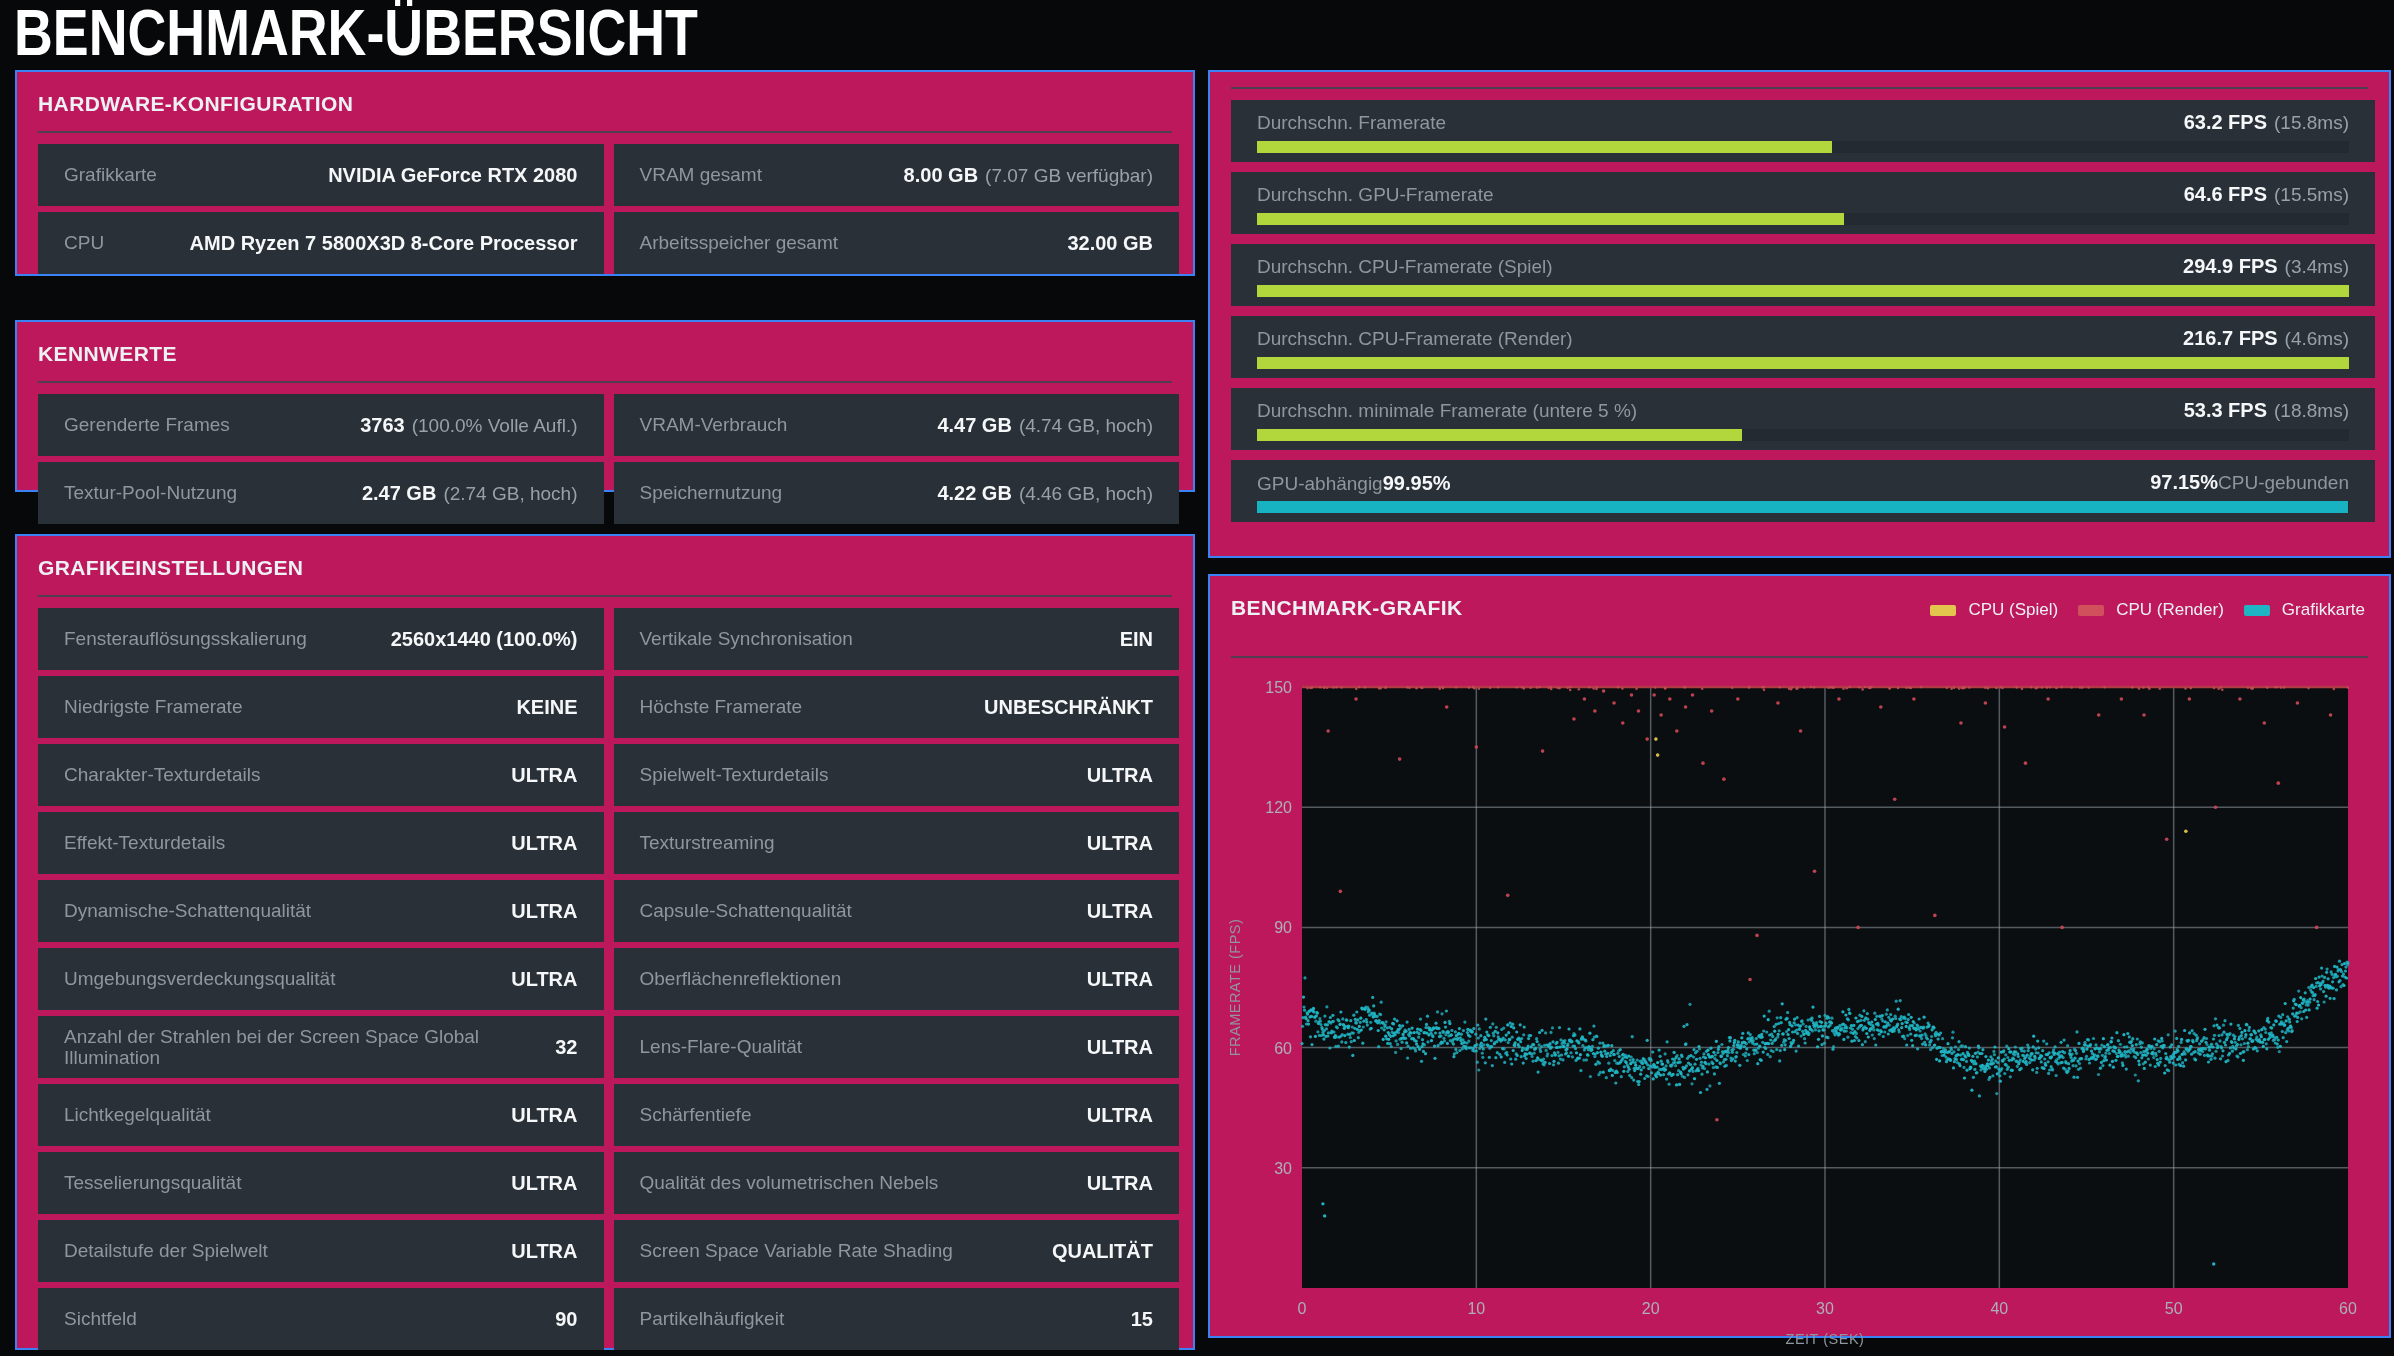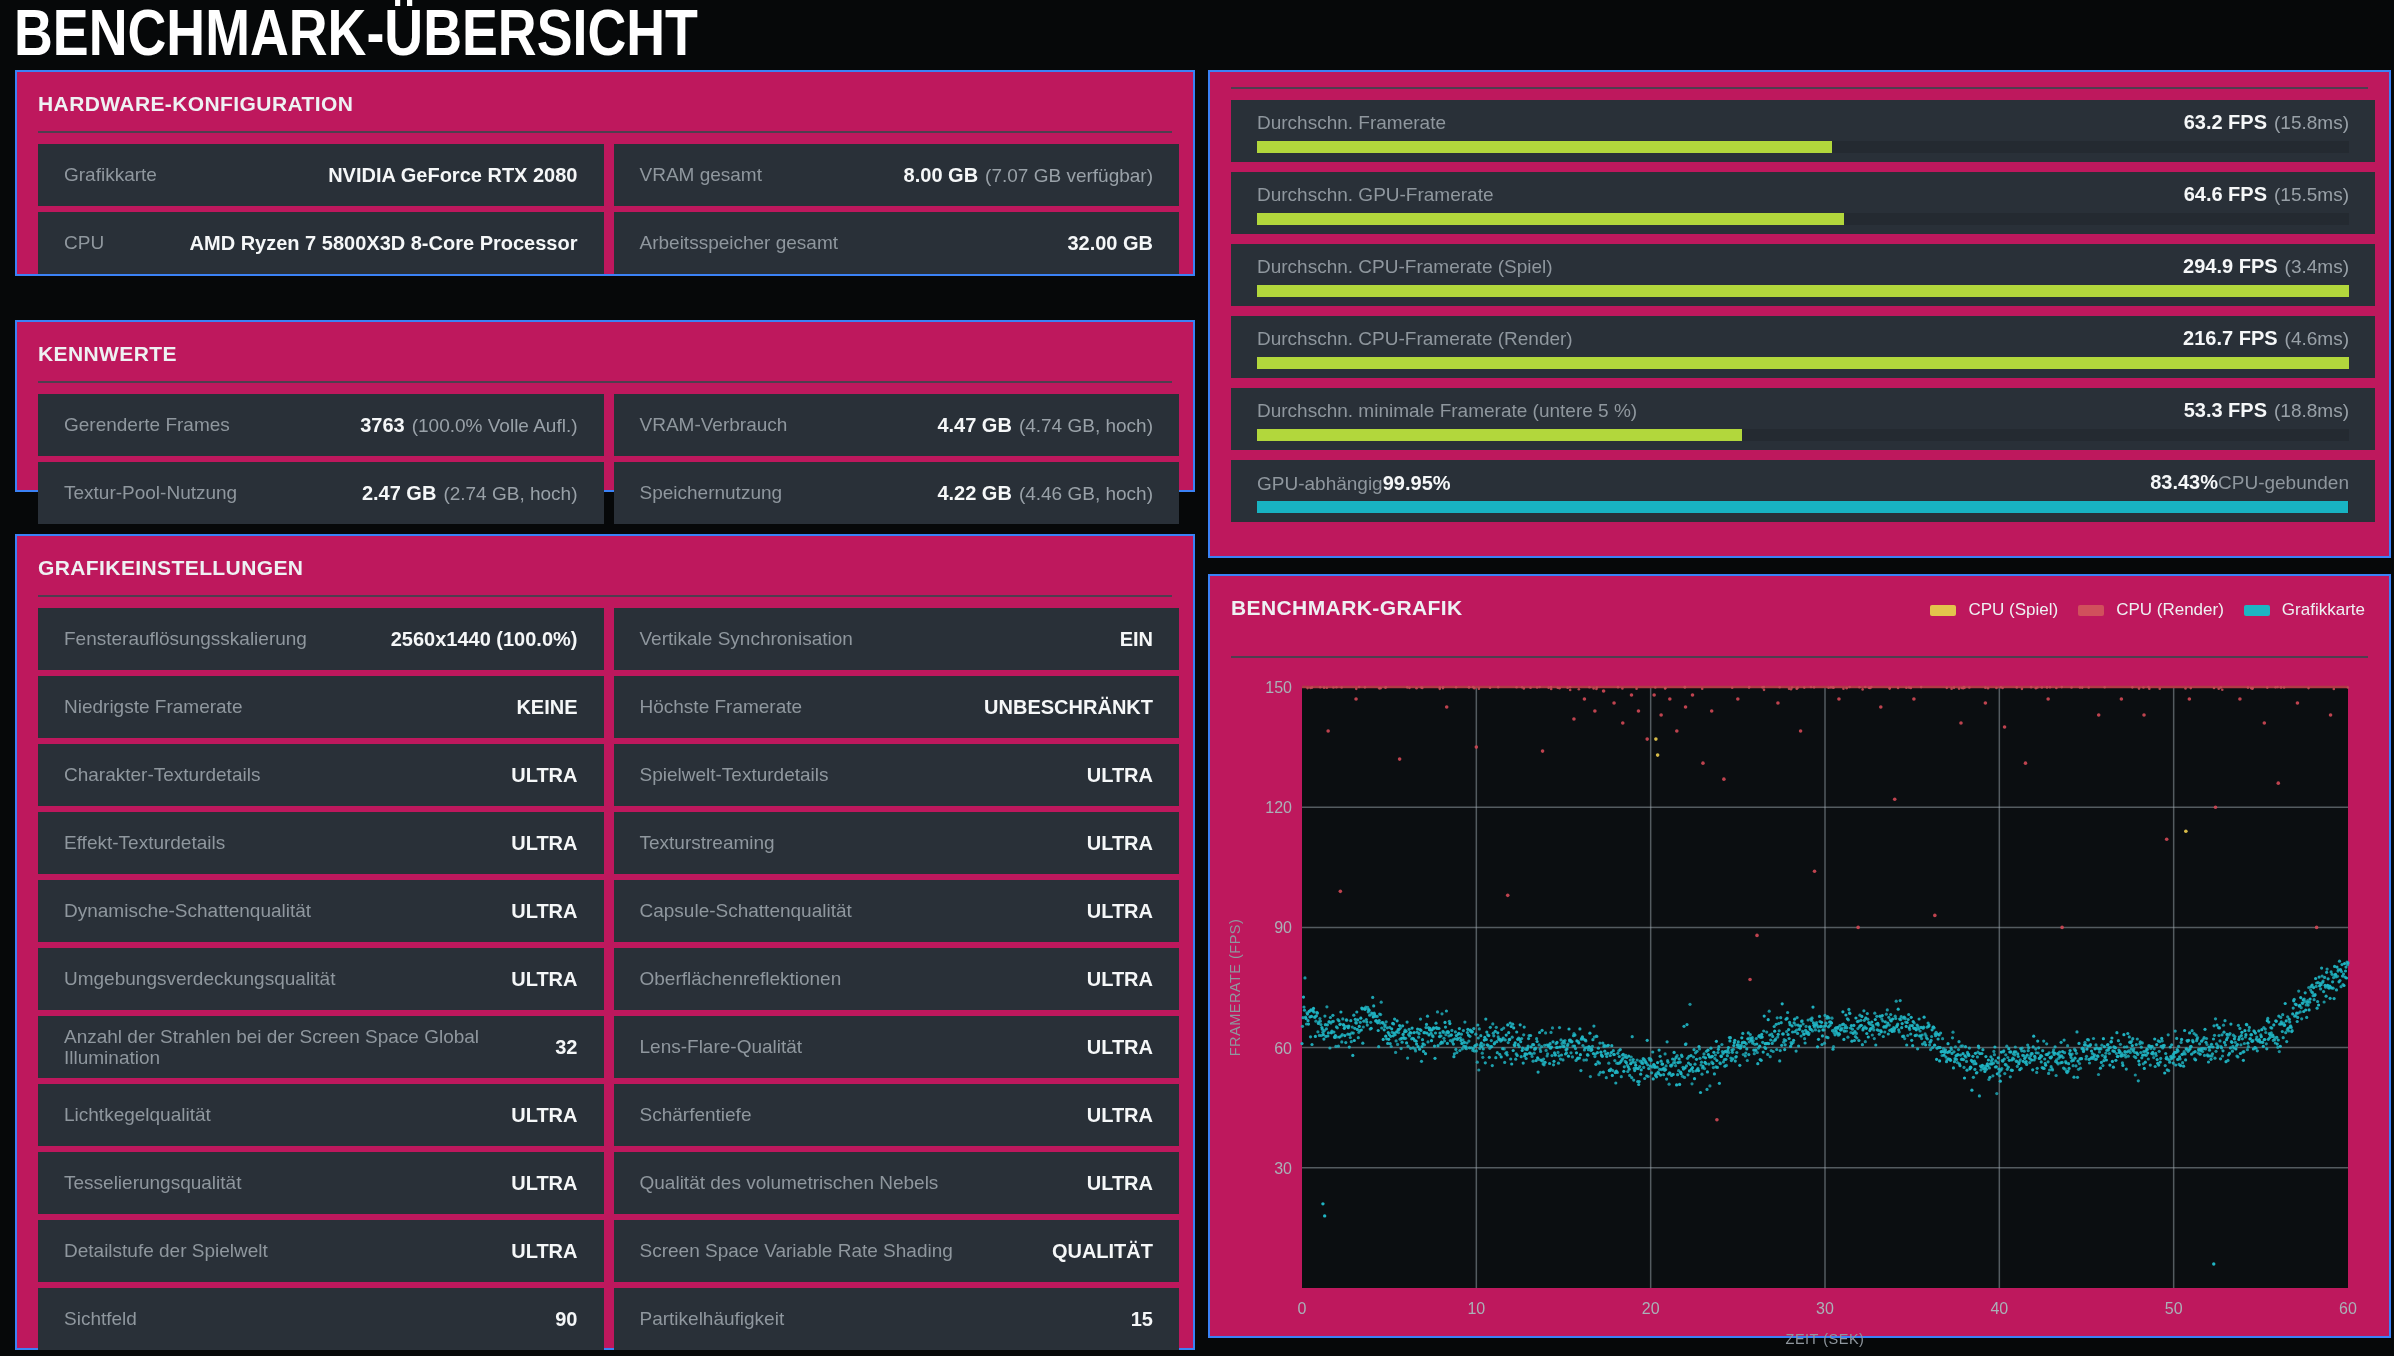--- a/index.html
+++ b/index.html
@@ -215,21 +215,21 @@
         </div>
         <div class="sum-row">
           <div class="label">Durchschn. minimale Framerate (untere 5 %)</div>
           <div class="valwrap"><span class="value">53.3 FPS</span><span class="extra">(18.8ms)</span></div>
           <div class="bar-track">
             <div class="bar-fill" style="width: 44.4%; background: rgb(178, 215, 60);"></div>
           </div>
         </div>
         <div class="sum-row">
           <div class="label"><span class="inline-dim">GPU-abhängig</span><span class="inline-strong">99.95%</span></div>
-          <div class="valwrap"><span class="inline-strong">83.43%</span><span class="inline-dim">CPU-gebunden</span></div>
+          <div class="valwrap"><span class="inline-strong">97.15%</span><span class="inline-dim">CPU-gebunden</span></div>
           <div class="bar-track">
             <div class="bar-fill" style="width: 99.95%; background: rgb(24, 179, 194);"></div>
           </div>
         </div>
       </div>
   </div>
 
   <div class="panel" style="left:1208px;top:574px;width:1183px;height:764px;">
     <div class="chart-head">
       <div class="panel-title">BENCHMARK-GRAFIK</div>

